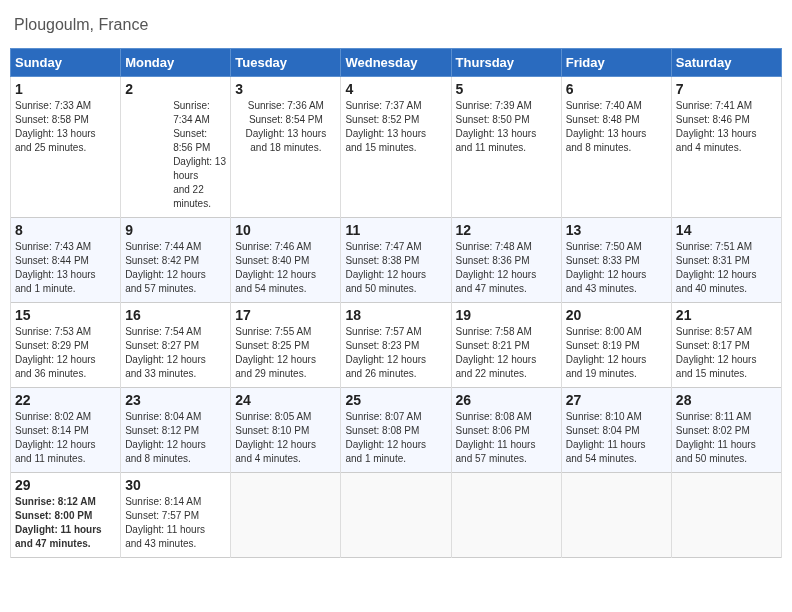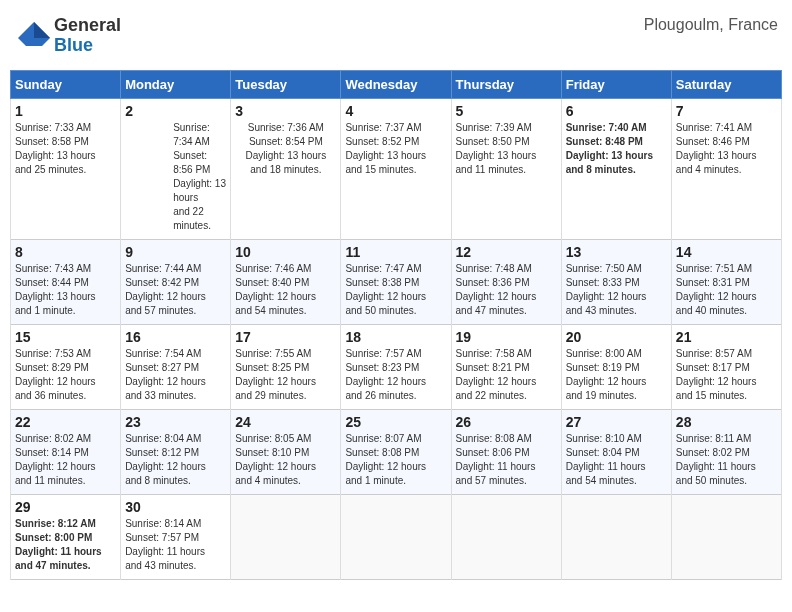--- a/index.html
+++ b/index.html
@@ -100,30 +100,20 @@
       background: #f5f8ff;
     }
     tbody tr:nth-child(odd) {
       background: #fff;
     }
   </style>
 </head>
 <body>
 
 <div class="header">
-  <div class="logo">
-    <svg class="logo-icon" viewBox="0 0 36 36">
-      <polygon points="20,4 36,20 28,28 12,28 4,20 20,4" fill="#2a6bbf"></polygon>
-      <polygon points="20,4 36,20 20,20" fill="#1a4a8f"></polygon>
-    </svg>
-    <div class="logo-text">
-      <span class="logo-general">General</span>
-      <span class="logo-blue">Blue</span>
-    </div>
-  </div>
   <div class="title-block">
     <div class="location">Plougoulm, France</div>
   </div>
 </div>
 
 <table>
   <thead>
     <tr>
       <th>Sunday</th>
       <th>Monday</th>
@@ -166,21 +156,21 @@
         </td>
         <td>
           <span class="day-num">5</span>
           <div class="day-info" style="white-space: pre-line;">Sunrise: 7:39 AM
 Sunset: 8:50 PM
 Daylight: 13 hours
 and 11 minutes.</div>
         </td>
         <td>
           <span class="day-num">6</span>
-          <div class="day-info" style="white-space: pre-line; font-weight: bold;">Sunrise: 7:40 AM
+          <div class="day-info" style="white-space: pre-line;">Sunrise: 7:40 AM
 Sunset: 8:48 PM
 Daylight: 13 hours
 and 8 minutes.</div>
         </td>
         <td>
           <span class="day-num">7</span>
           <div class="day-info" style="white-space: pre-line;">Sunrise: 7:41 AM
 Sunset: 8:46 PM
 Daylight: 13 hours
 and 4 minutes.</div>

